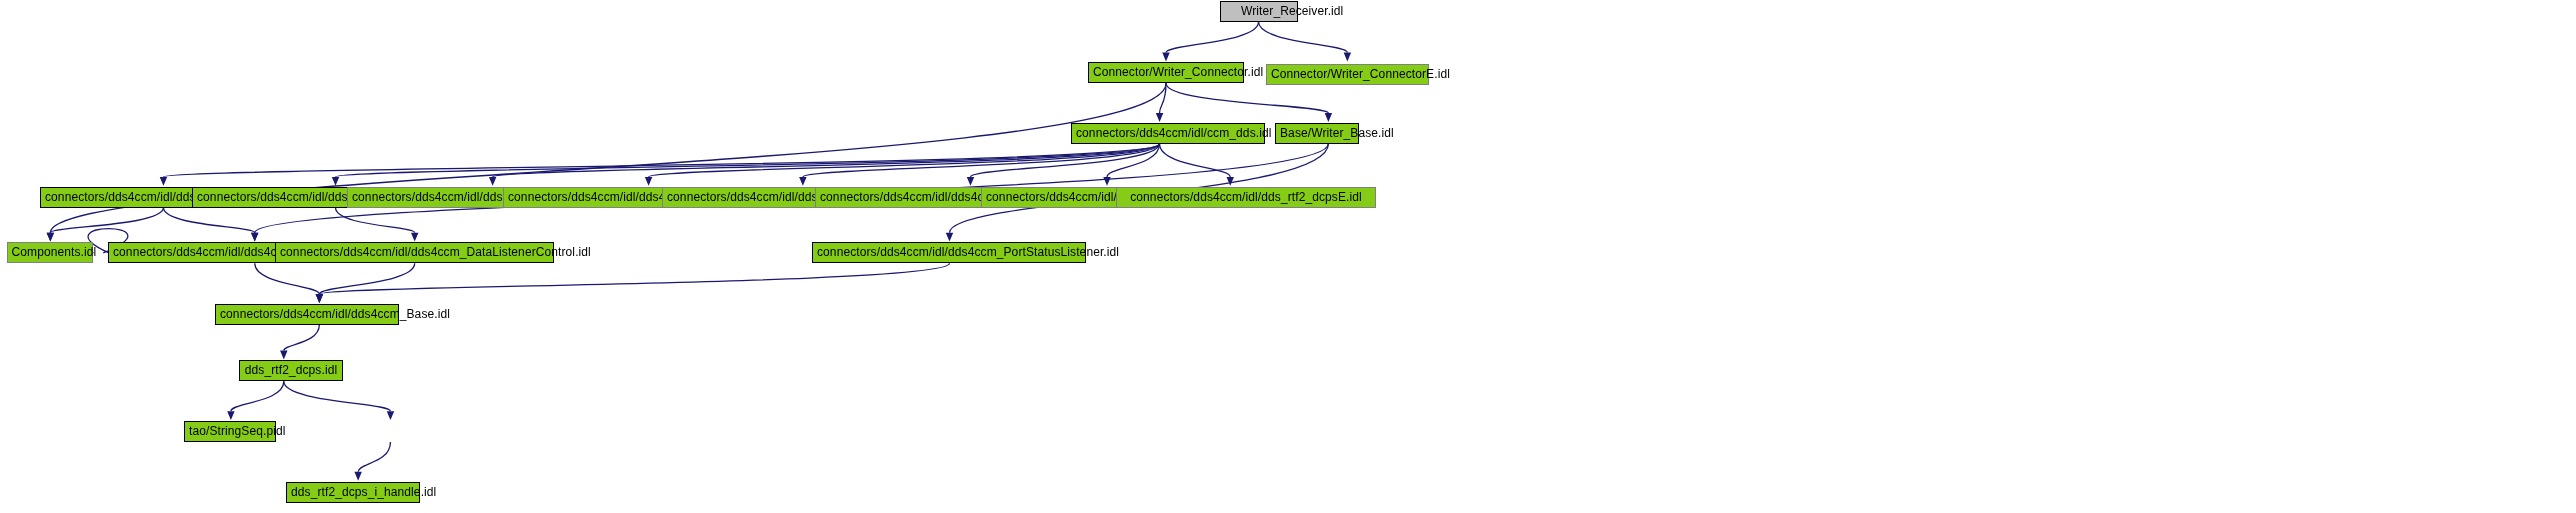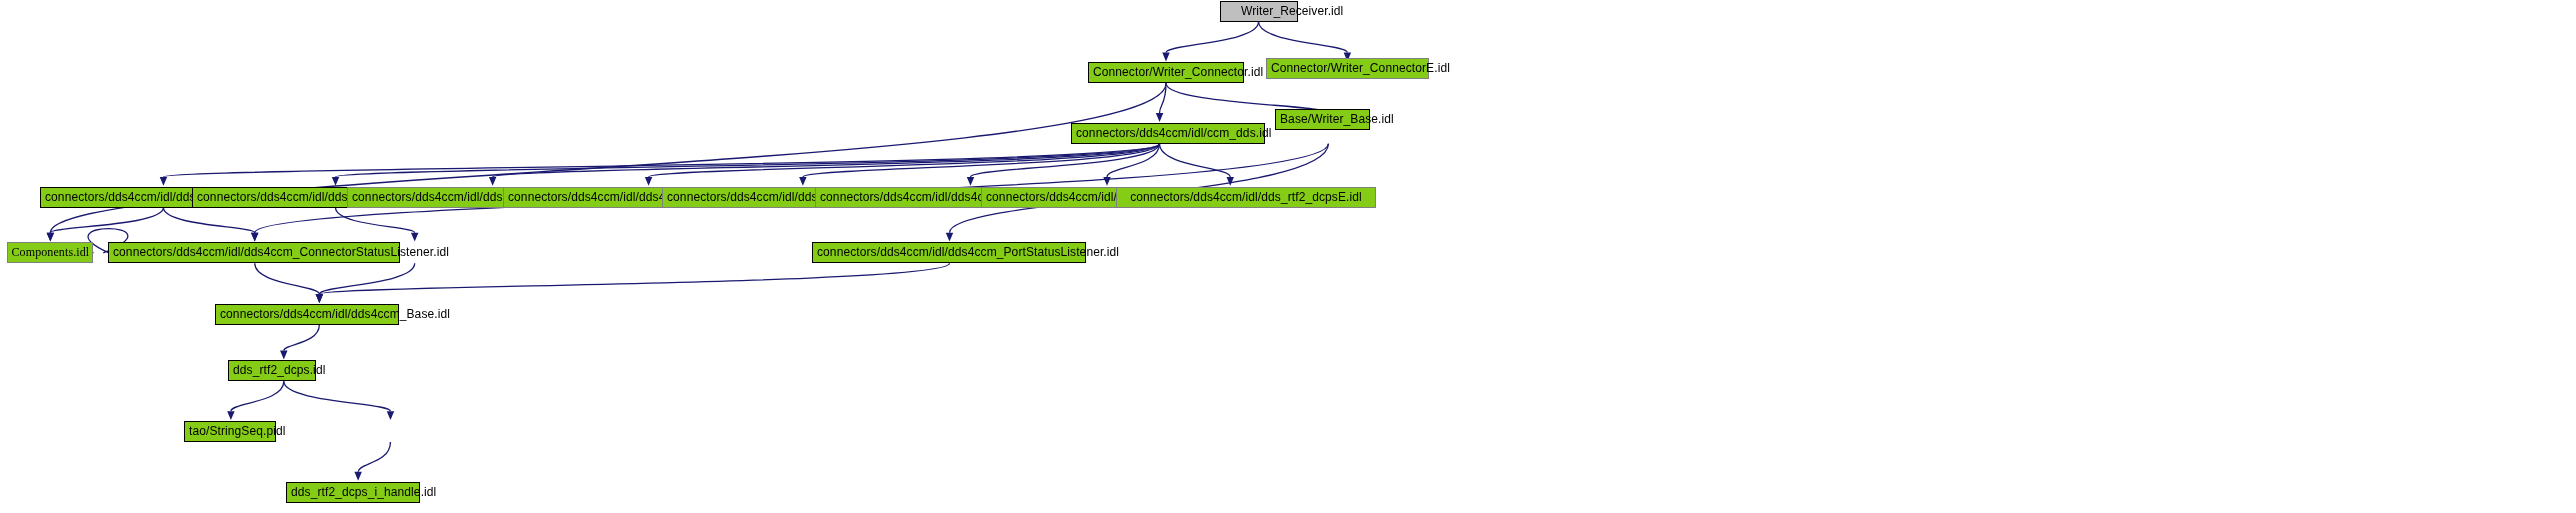--- a/index.html
+++ b/index.html
@@ -106,32 +106,33 @@
       <polygon points="350.5,445 345.9,434 355.1,434" class="edge-head"></polygon>
       <path d="M350.5,472 C350.5,498.4 285,498.4 285,509" class="edge-path"></path>
       <polygon points="285,520 280.4,509 289.6,509" class="edge-head"></polygon>
       <path d="M350.5,472 C350.5,498.4 482.5,498.4 482.5,509" class="edge-path"></path>
       <polygon points="482.5,520 477.9,509 487.1,509" class="edge-head"></polygon>
       <path d="M482.5,547 C482.5,573.4 442.5,573.4 442.5,584" class="edge-path"></path>
       <polygon points="442.5,595 437.9,584 447.1,584" class="edge-head"></polygon>
     </svg>
 <div class="node root" style="left: 1220px; top: 0.8px; width: 78px; padding-left: 20px;">Writer_Receiver.idl</div>
     <div class="node solid" style="left: 1088px; top: 62px; width: 156px;">Connector/Writer_Connector.idl</div>
-    <div class="node " style="left: 1266px; top: 58px; width: 163px;">Connector/Writer_ConnectorE.idl</div>
+    <div class="node " style="left: 1266px; top: 64px; width: 163px;">Connector/Writer_ConnectorE.idl</div>
     <div class="node solid" style="left: 1071px; top: 123px; width: 194px;">connectors/dds4ccm/idl/ccm_dds.idl</div>
-    <div class="node solid" style="left: 1275px; top: 109px; width: 95px;">Base/Writer_Base.idl</div>
+    <div class="node solid" style="left: 1275px; top: 123px; width: 84px;">Base/Writer_Base.idl</div>
     <div class="node solid" style="left: 40px; top: 187px; width: 245px;">connectors/dds4ccm/idl/dds4ccm_Connector.idl</div>
     <div class="node solid" style="left: 192px; top: 187px; width: 285px;">connectors/dds4ccm/idl/dds4ccm_StateListenerControl.idl</div>
     <div class="node " style="left: 347px; top: 187px; width: 291px;">connectors/dds4ccm/idl/dds4ccm_DataListenerControlE.idl</div>
     <div class="node " style="left: 503px; top: 187px; width: 291px;">connectors/dds4ccm/idl/dds4ccm_StateListenerControlE.idl</div>
     <div class="node " style="left: 662px; top: 187px; width: 281px;">connectors/dds4ccm/idl/dds4ccm_PortStatusListenerE.idl</div>
     <div class="node " style="left: 815px; top: 187px; width: 311px;">connectors/dds4ccm/idl/dds4ccm_ConnectorStatusListenerE.idl</div>
     <div class="node " style="left: 981px; top: 187px; width: 251px;">connectors/dds4ccm/idl/dds4ccm_ConnectorE.idl</div>
     <div class="node " style="left: 1116px; top: 187px; width: 260px;">connectors/dds4ccm/idl/dds_rtf2_dcpsE.idl</div>
-    <div class="node " style="left: 6.5px; top: 242px; width: 86px; font-family: Liberation Serif, serif;">Components.idl</div>
+    <div class="node " style="left: 6.5px; top: 242px; width: 86px;">Components.idl</div>
     <div class="node solid" style="left: 108px; top: 242px; width: 292px;">connectors/dds4ccm/idl/dds4ccm_ConnectorStatusListener.idl</div>
+    <div class="node solid" style="left: 275px; top: 242px; width: 279px;">connectors/dds4ccm/idl/dds4ccm_DataListenerControl.idl</div>
     <div class="node solid" style="left: 812px; top: 242px; width: 274px;">connectors/dds4ccm/idl/dds4ccm_PortStatusListener.idl</div>
     <div class="node solid" style="left: 215px; top: 304px; width: 184px;">connectors/dds4ccm/idl/dds4ccm_Base.idl</div>
-    <div class="node solid" style="left: 228px; top: 360px; width: 88px;">dds_rtf2_dcps.idl</div>
+    <div class="node solid" style="left: 239px; top: 360px; width: 104px;">dds_rtf2_dcps.idl</div>
     <div class="node solid" style="left: 184px; top: 421px; width: 92px;">tao/StringSeq.pidl</div>
     <div class="node solid" style="left: 286px; top: 482px; width: 134px;">dds_rtf2_dcps_i_handle.idl</div>
   </div>
 
 
 </body></html>

